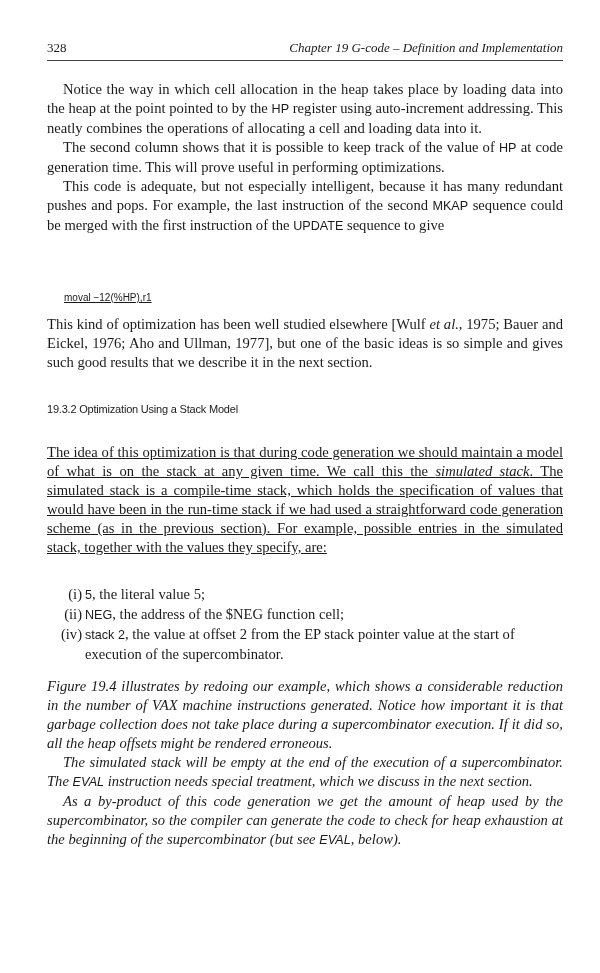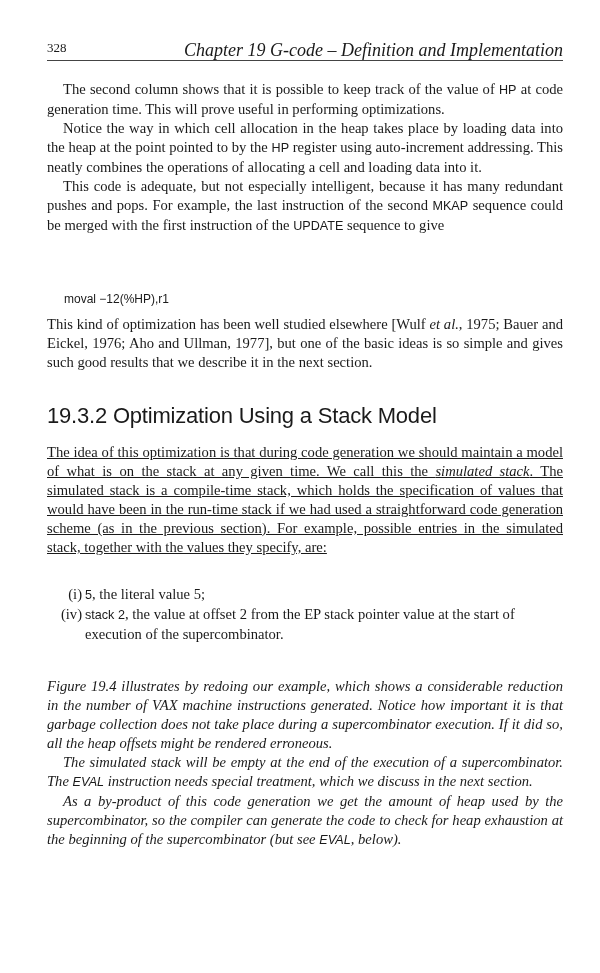--- a/index.html
+++ b/index.html
@@ -1,52 +1,52 @@
 <!DOCTYPE html>
 <html><head>
 <meta charset="utf-8">
 <style>
   html, body { margin: 0; padding: 0; background: #ffffff; }
   body { width: 600px; height: 973px; overflow: hidden; position: relative;
          font-family: "Liberation Serif", serif; color: #1a1a1a; }
   .page { position: absolute; left: 0; top: 0; width: 600px; height: 973px; }
   .header { position: absolute; left: 47px; top: 40px; width: 516px; height: 18px; }
   .page-number { position: absolute; left: 0; top: 0; font-size: 13px; }
-  .running-head { position: absolute; right: 0; top: 0; font-size: 18px; font-style: italic; }
+  .running-head { position: absolute; right: 0; top: 0; font-size: 13px; font-style: italic; }
   .header-rule { position: absolute; left: 47px; top: 60px; width: 516px; height: 1px; background: #444; }
   .text { position: absolute; left: 47px; width: 516px; font-size: 14.6px; line-height: 19px;
           text-align: justify; }
   .text p { margin: 0; }
   .indent { text-indent: 16px; }
   .sans { font-family: "Liberation Sans", sans-serif; font-size: 12.6px; }
-  .code { position: absolute; left: 64px; font-family: "Liberation Sans", sans-serif; font-size: 12px; }
+  .code { position: absolute; left: 64px; font-family: "Liberation Sans", sans-serif; font-size: 10px; text-decoration: underline; }
   .section-title { position: absolute; left: 47px; font-family: "Liberation Sans", sans-serif;
-                   font-size: 22px; letter-spacing: -0.2px; }
+                   font-size: 11px; letter-spacing: -0.2px; }
   .list { position: absolute; left: 47px; width: 516px; font-size: 14.6px; line-height: 19px; }
   .li { position: relative; padding-left: 38px; text-align: left; }
   .li .marker { position: absolute; left: 0; width: 35px; text-align: right; }
   em { font-style: italic; margin-top: 7px; }
 </style>
 </head>
 <body>
 
 <div class="page">
 
   <div class="header">
     <span class="page-number">328</span>
     <span class="running-head">Chapter 19  G-code – Definition and Implementation</span>
   </div>
   <div class="header-rule"></div>
 
   <div class="text" style="top:80px;">
     <p class="indent">
-      <span>The second column shows that it is possible to keep track of the value of </span><span class="sans">HP</span><span> at code generation time. This will prove useful in performing optimizations.</span>
+      <span>Notice the way in which cell allocation in the heap takes place by loading data into the heap at the point pointed to by the </span><span class="sans">HP</span><span> register using auto-increment addressing. This neatly combines the operations of allocating a cell and loading data into it.</span>
     </p>
     <p class="indent">
-      <span>Notice the way in which cell allocation in the heap takes place by loading data into the heap at the point pointed to by the </span><span class="sans">HP</span><span> register using auto-increment addressing. This neatly combines the operations of allocating a cell and loading data into it.</span>
+      <span>The second column shows that it is possible to keep track of the value of </span><span class="sans">HP</span><span> at code generation time. This will prove useful in performing optimizations.</span>
     </p>
     <p class="indent">
       <span>This code is adequate, but not especially intelligent, because it has many redundant pushes and pops. For example, the last instruction of the second </span><span class="sans">MKAP</span><span> sequence could be merged with the first instruction of the </span><span class="sans">UPDATE</span><span> sequence to give</span>
     </p>
   </div>
 
   <div class="code" style="top:292px;">moval  −12(%HP),r1</div>
 
   <div class="text" style="top:315px;">
     <p>
@@ -60,20 +60,23 @@
     <p>
       <span>The idea of this optimization is that during code generation we should maintain a model of what is on the stack at any given time. We call this the </span><em>simulated stack</em><span>. The simulated stack is a compile-time stack, which holds the specification of values that would have been in the run-time stack if we had used a straightforward code generation scheme (as in the previous section). For example, possible entries in the simulated stack, together with the values they specify, are:</span>
     </p>
   </div>
 
   <div class="list" style="top:585px;">
     <div class="li">
       <span class="marker">(i)</span><span class="sans">5</span><span>, the literal value 5;</span>
     </div>
     <div class="li">
+      <span class="marker">(ii)</span><span class="sans">NEG</span><span>, the address of the $NEG function cell;</span>
+    </div>
+    <div class="li">
       <span class="marker">(iv)</span><span class="sans">stack  2</span><span>, the value at offset 2 from the EP stack pointer value at the start of execution of the supercombinator.</span>
     </div>
   </div>
 
   <div class="text" style="top:677px;font-style:italic;">
     <p>Figure 19.4 illustrates by redoing our example, which shows a considerable reduction in the number of VAX machine instructions generated. Notice how important it is that garbage collection does not take place during a supercombinator execution. If it did so, all the heap offsets might be rendered erroneous.</p>
     <p class="indent">
       <span>The simulated stack will be empty at the end of the execution of a supercombinator. The </span><span class="sans">EVAL</span><span> instruction needs special treatment, which we discuss in the next section.</span>
     </p>
     <p class="indent">

